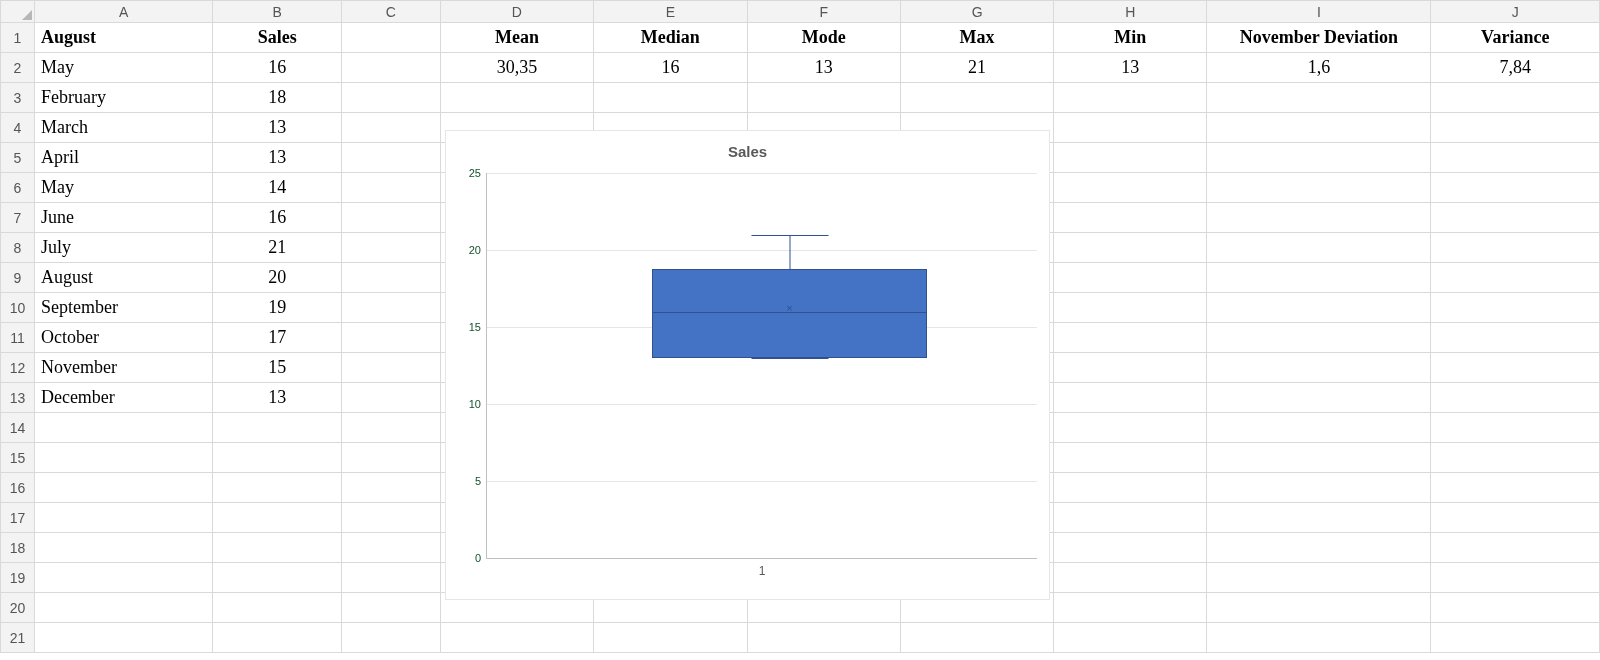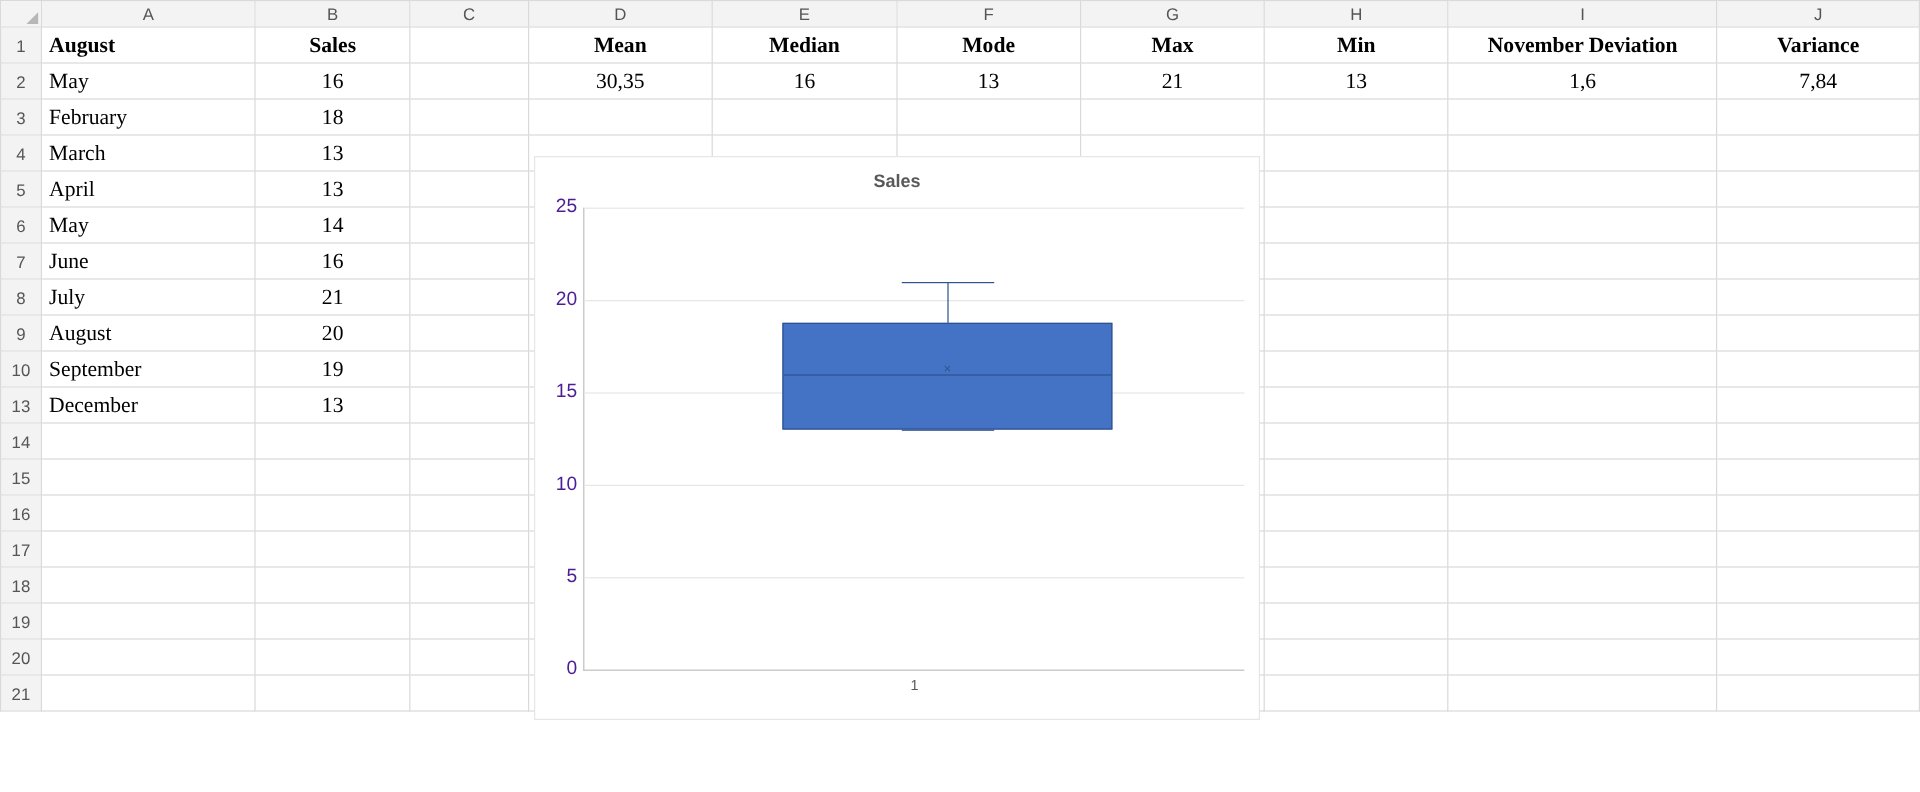--- a/index.html
+++ b/index.html
@@ -106,22 +106,22 @@
   }
   .gridline {
     position: absolute;
     left: 0; right: 0;
     border-top: 1px solid #e6e6e6;
   }
   .ytick {
     position: absolute;
     right: 100%;
     margin-right: 6px;
-    font-size: 16px;
-    color: #4c1d95;
+    font-size: 11px;
+    color: #14532d;
     transform: translateY(-50%);
   }
   .xtick {
     position: absolute;
     top: 100%;
     left: 50%;
     transform: translateX(-50%);
     margin-top: 6px;
     font-size: 12px;
     color: #595959;
@@ -321,20 +321,46 @@
           <td></td>
           <td></td>
           <td></td>
           <td></td>
           <td></td>
           <td></td>
           <td></td>
           <td></td>
         </tr>
         <tr>
+          <td class="rowhdr">11</td>
+          <td class="left">October</td>
+          <td class="center">17</td>
+          <td></td>
+          <td></td>
+          <td></td>
+          <td></td>
+          <td></td>
+          <td></td>
+          <td></td>
+          <td></td>
+        </tr>
+        <tr>
+          <td class="rowhdr">12</td>
+          <td class="left">November</td>
+          <td class="center">15</td>
+          <td></td>
+          <td></td>
+          <td></td>
+          <td></td>
+          <td></td>
+          <td></td>
+          <td></td>
+          <td></td>
+        </tr>
+        <tr>
           <td class="rowhdr">13</td>
           <td class="left">December</td>
           <td class="center">13</td>
           <td></td>
           <td></td>
           <td></td>
           <td></td>
           <td></td>
           <td></td>
           <td></td>

